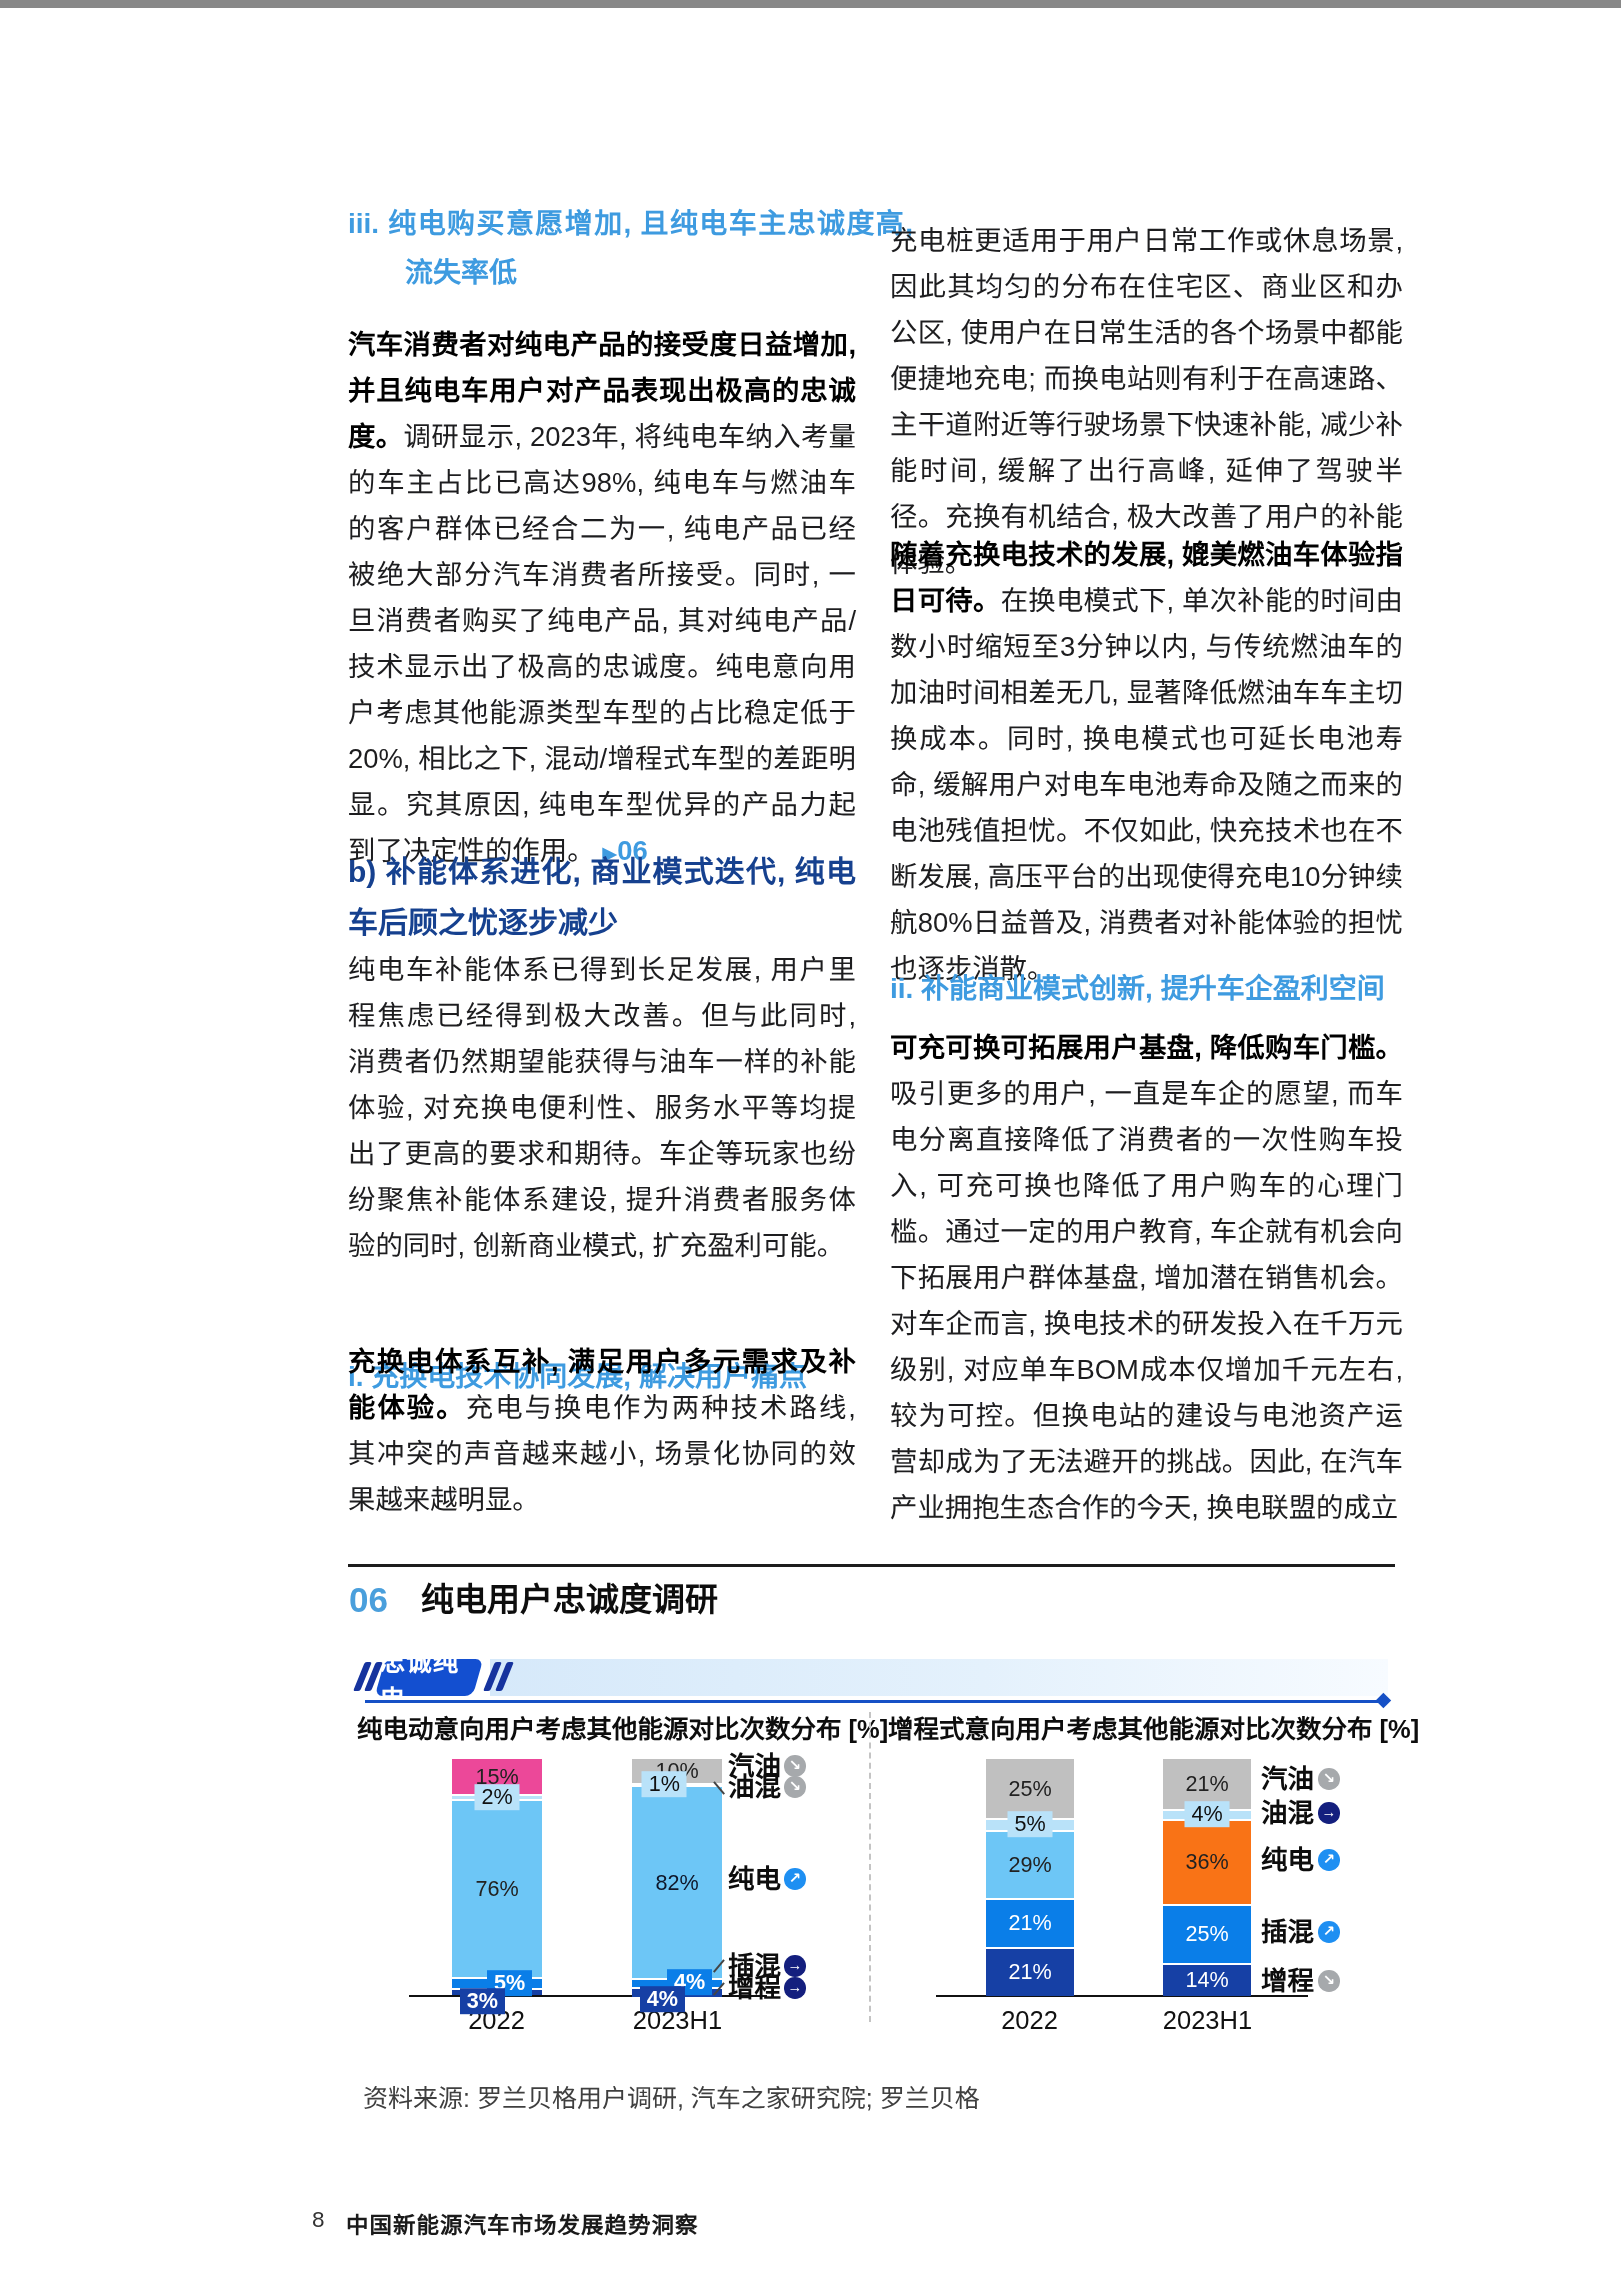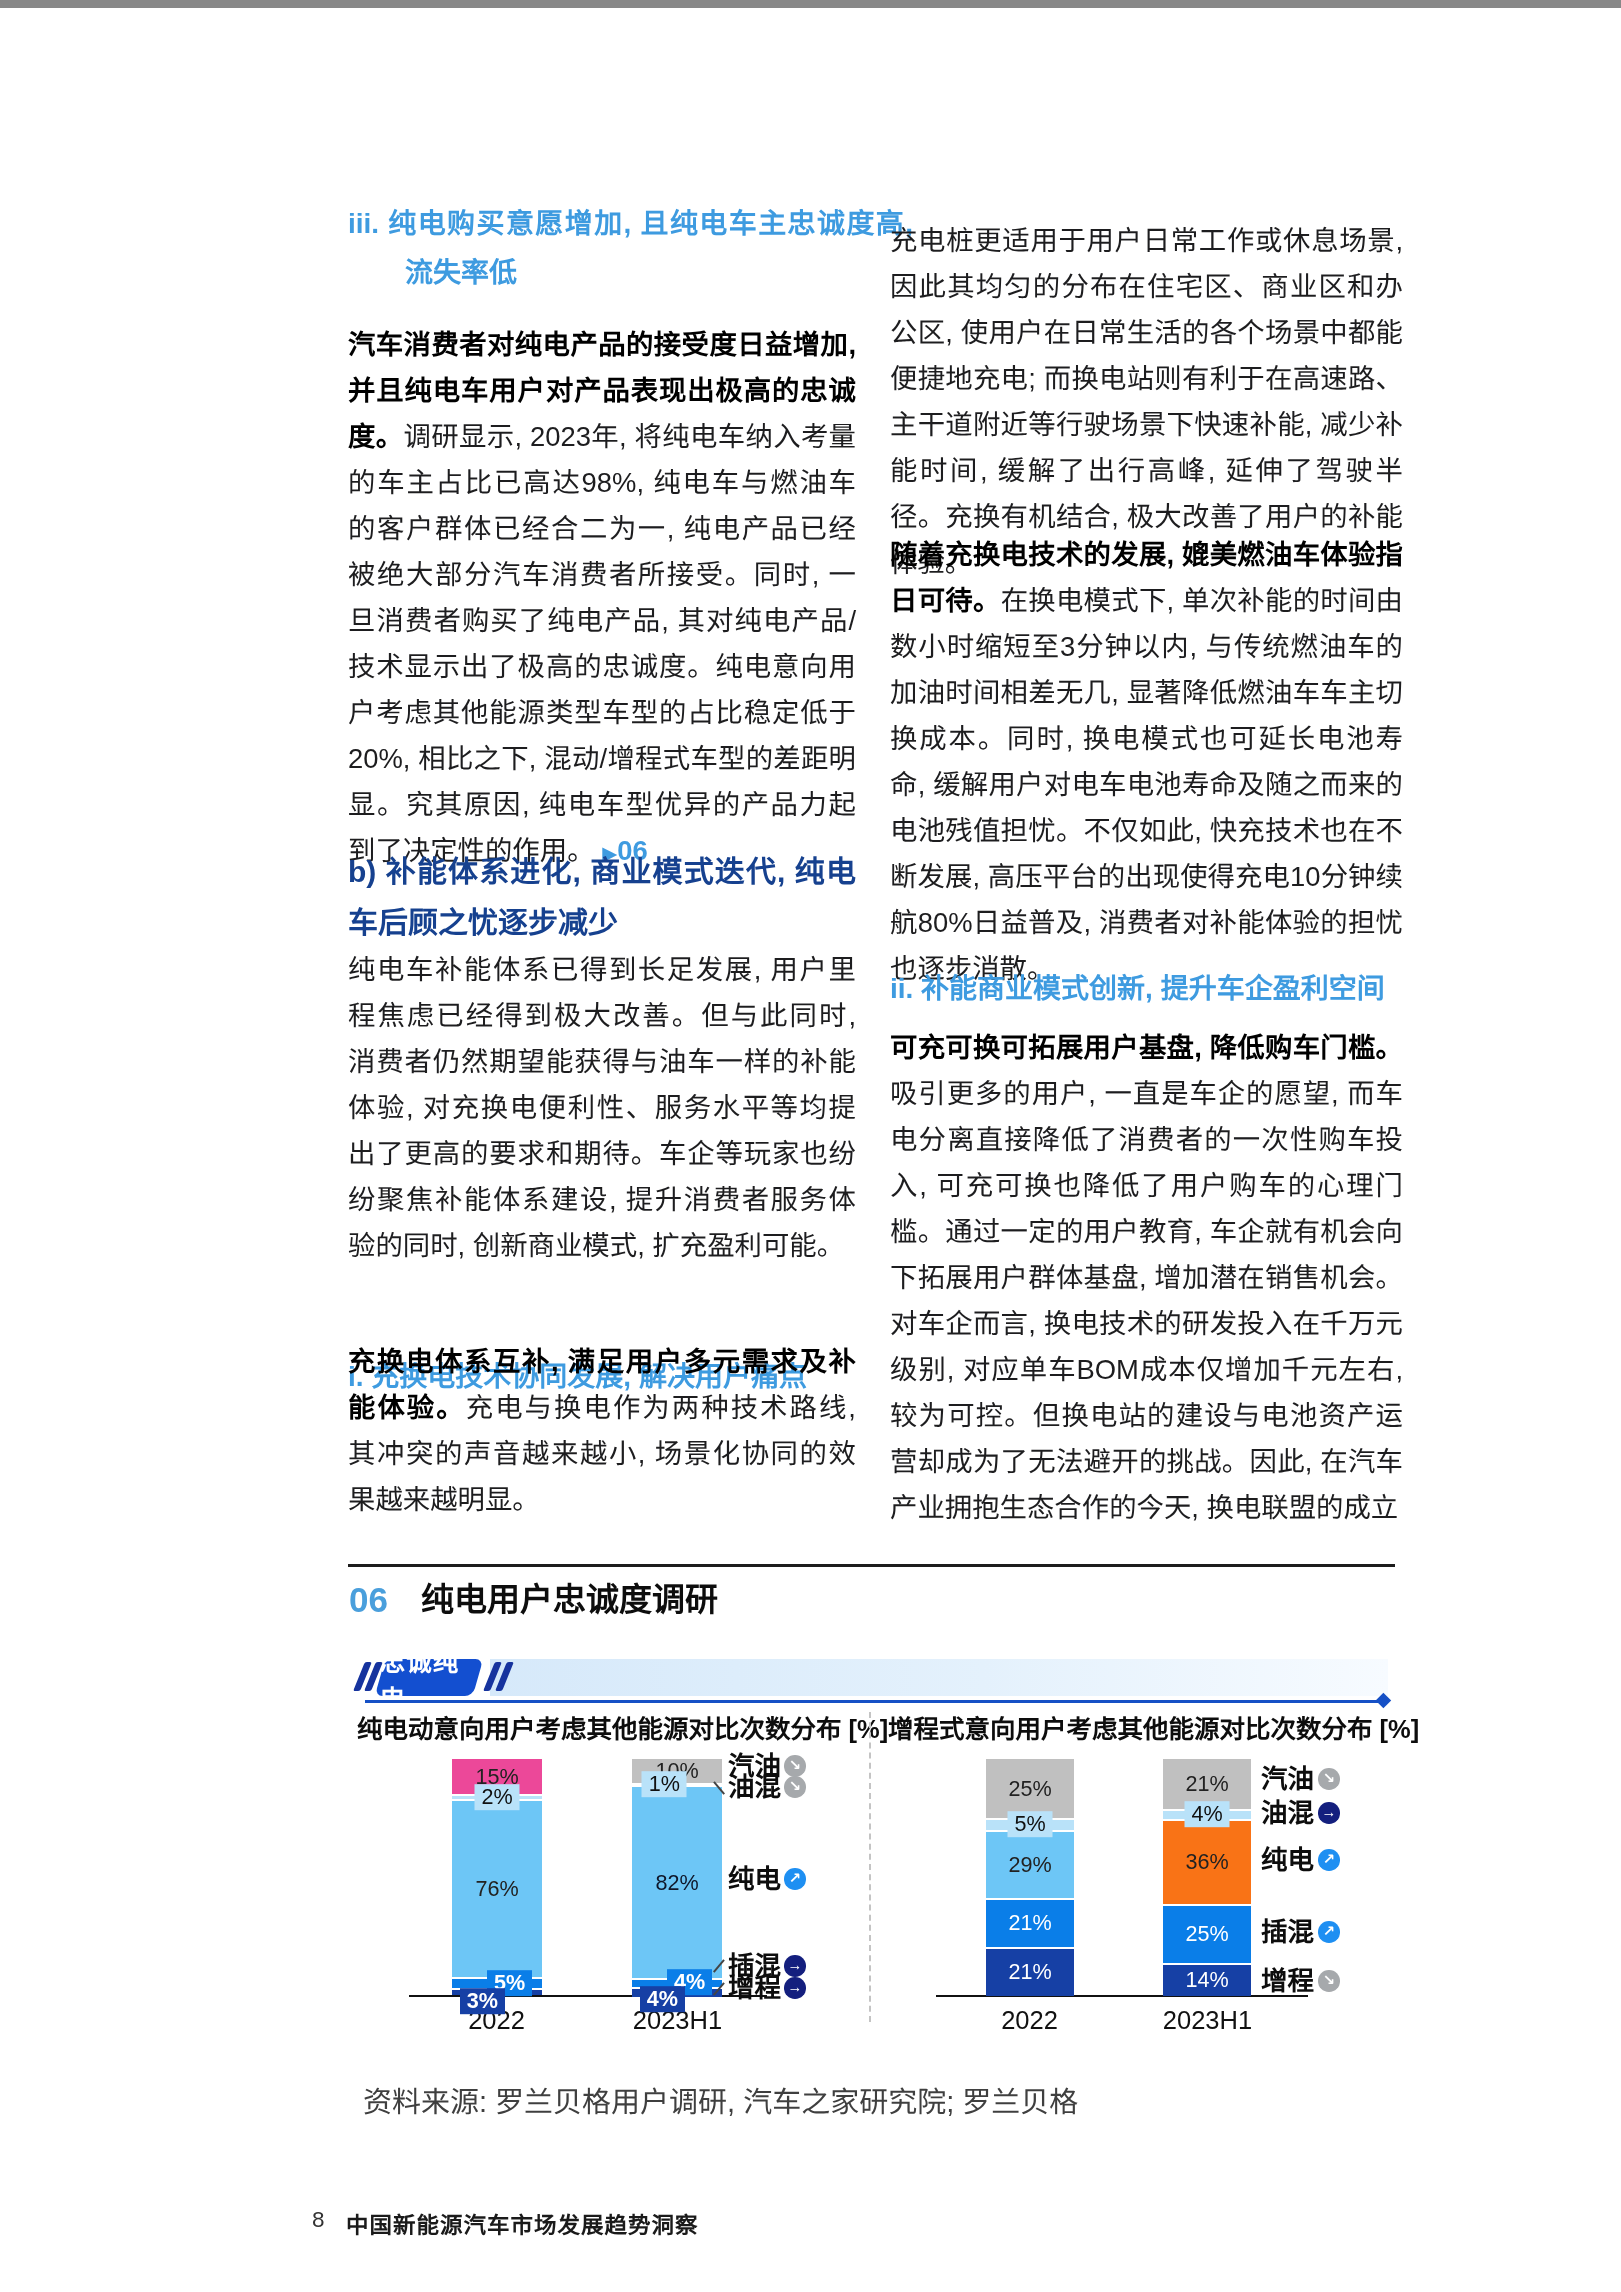--- a/index.html
+++ b/index.html
@@ -45,21 +45,21 @@
   .chip-light{background:#B9E2F9;color:#111;}
   .chip-blue{background:#0A7EE8;color:#fff;font-weight:bold;}
   .chip-navy{background:#1640A5;color:#fff;font-weight:bold;}
   .cat-label{position:absolute;font-size:25.5px;color:#111;text-align:center;}
   .legend-label{position:absolute;font-size:26.5px;font-weight:bold;color:#0d0d0d;line-height:27.4px;white-space:nowrap;}
   .trend-icon{position:absolute;width:21.6px;height:21.6px;border-radius:50%;display:flex;align-items:center;justify-content:center;
     color:#fff;font-size:14.7px;font-weight:bold;line-height:21.6px;}
   .leader{position:absolute;width:2px;height:15.7px;background:#444;}
   .divider-dashed{left:869px;top:1704px;height:310px;width:0;border-left:2px dashed #c4c4c4;}
   
-  .source-note{left:363px;top:2070px;font-size:29px;color:#3f3f3f;}
+  .source-note{left:363px;top:2070px;font-size:25px;color:#3f3f3f;}
   .footer-num{left:312px;top:2199px;font-size:22.5px;color:#333;}
   .footer-title{left:346px;top:2199px;font-size:22.5px;font-weight:600;color:#1a1a1a;letter-spacing:1px;}
 </style>
 </head>
 <body>
 
 <div class="page">
 
   <h3 class="block colL h-blue hang" style="top:191px">iii. 纯电购买意愿增加, 且纯电车主忠诚度高, 流失率低</h3>
 

